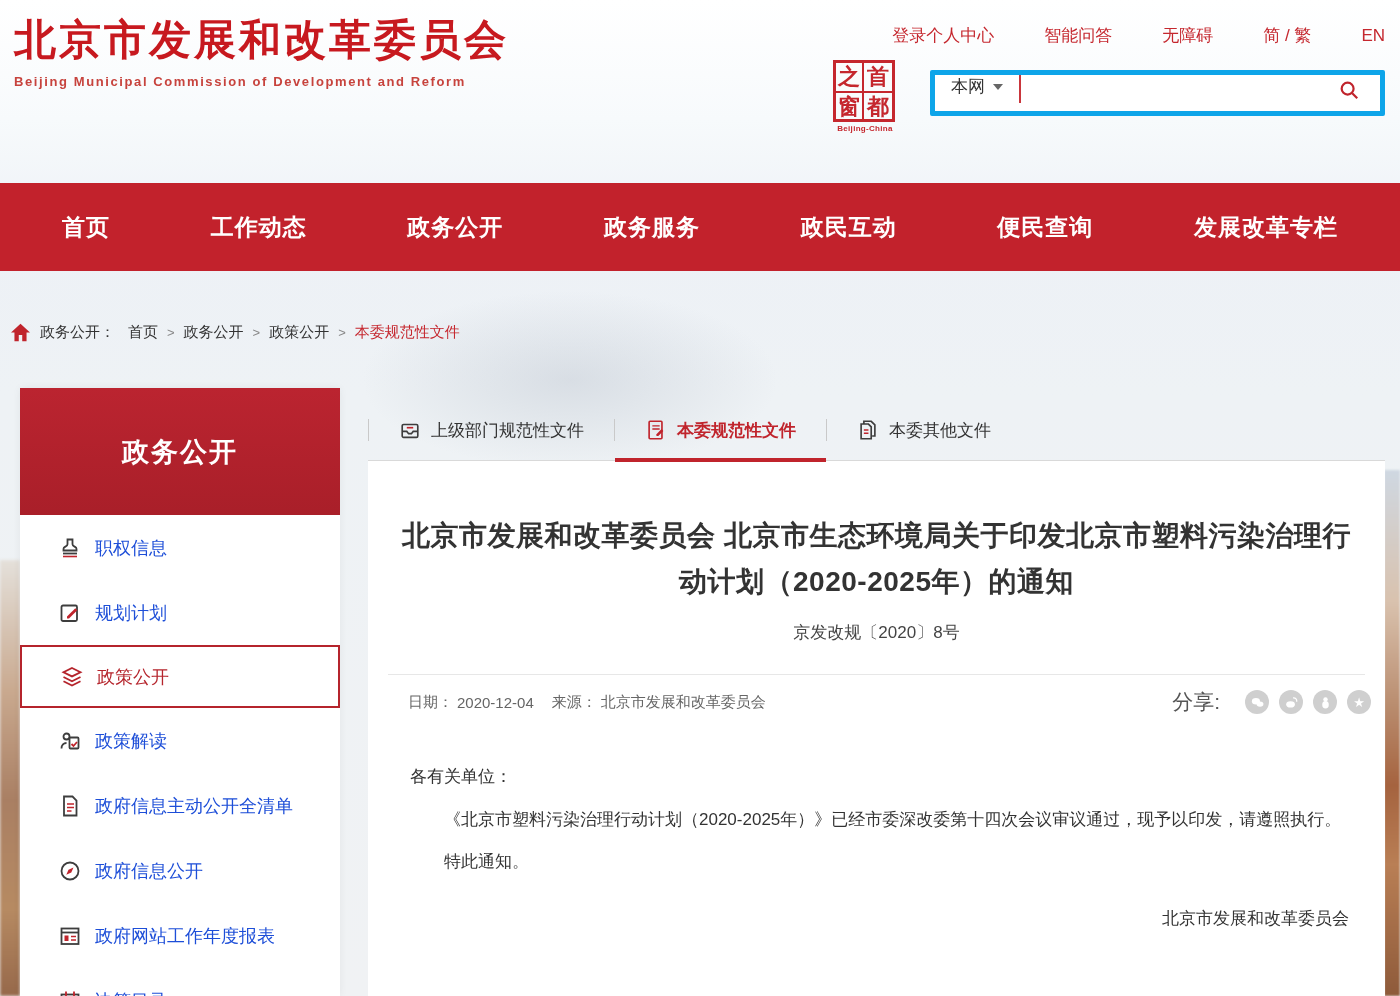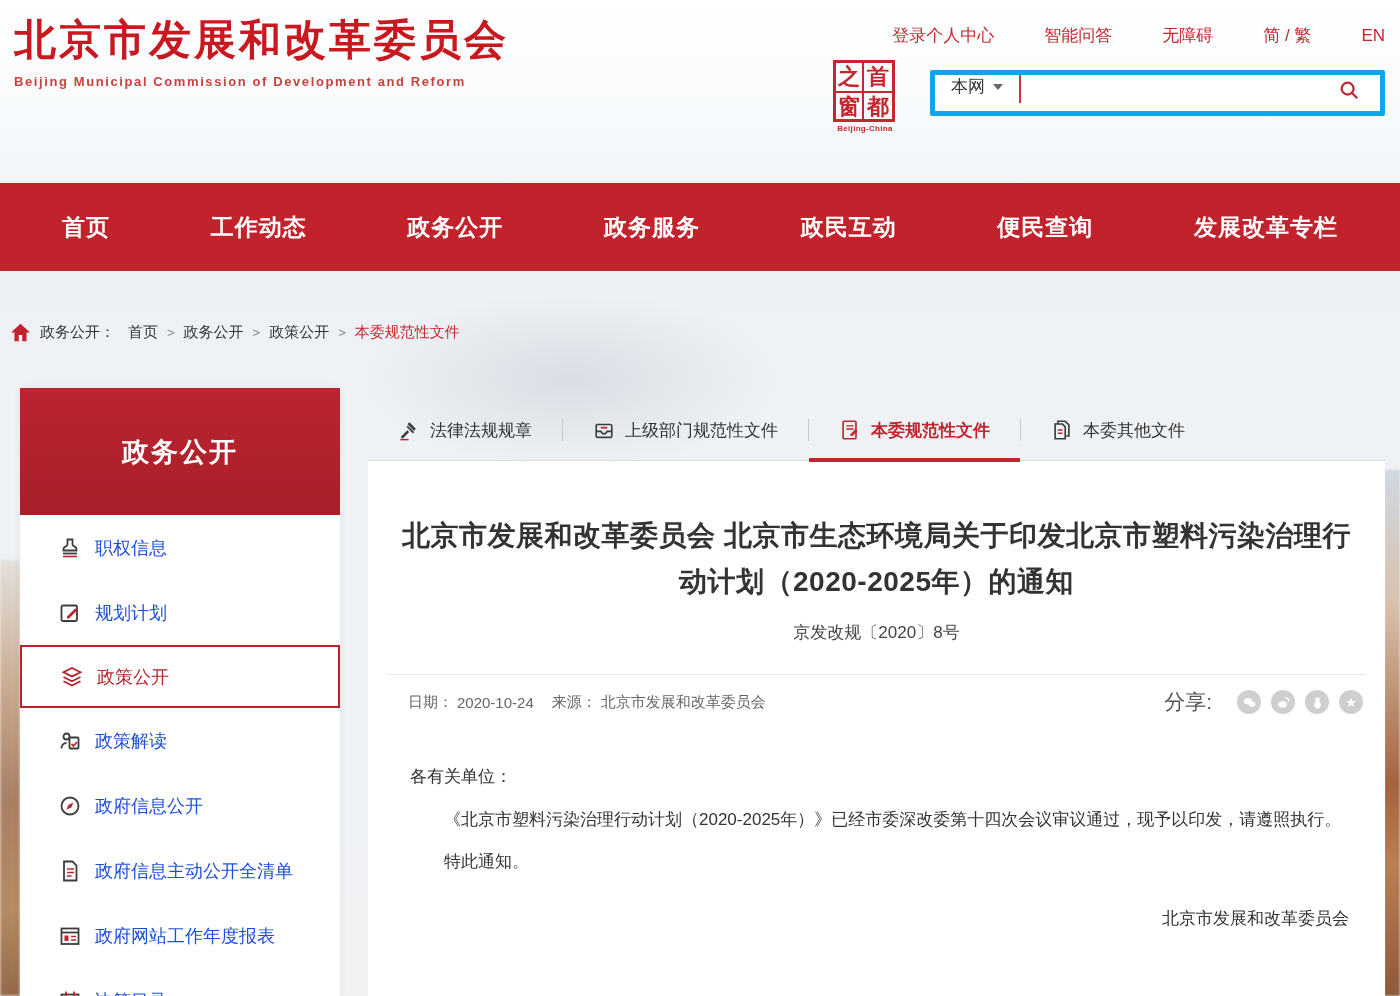--- a/index.html
+++ b/index.html
@@ -69,21 +69,21 @@
   .tabs{position:relative;height:61px;display:flex;align-items:center;border-bottom:1px solid #d9d9d9;}
   .tab{position:relative;display:flex;align-items:center;gap:10px;font-size:17px;color:#333;cursor:pointer;padding:0 30px;height:100%;}
   .tab-sep{width:1px;height:22px;background:#c9c9c9;}
   .tab.active{color:#c0242c;font-weight:bold;}
   .tab.active::after{content:"";position:absolute;left:0;right:0;bottom:-2px;height:4px;background:#c0242c;}
 
   .article-panel{background:#fff;min-height:535px;padding-bottom:40px;}
   .article-title{padding:52px 28px 0;text-align:center;font-size:28px;font-weight:bold;color:#333;line-height:1.65;letter-spacing:.5px;}
   .doc-number{margin-top:16px;text-align:center;font-size:17px;color:#444;}
   .meta-divider{margin:30px 20px 0;border:none;border-top:1px solid #e7e7e7;height:0;}
-  .meta-row{margin-top:13px;padding:0 22px 0 40px;display:flex;justify-content:space-between;align-items:center;font-size:15px;color:#666;}
+  .meta-row{margin-top:13px;padding:0 14px 0 40px;display:flex;justify-content:space-between;align-items:center;font-size:15px;color:#666;}
   .meta-left{display:flex;gap:10px;align-items:center;}
   .share-group{display:flex;align-items:center;gap:10px;}
   .share-label{font-size:21px;color:#555;margin-right:15px;}
   .share-circle{width:24px;height:24px;border-radius:50%;background:#cfcfcf;display:flex;align-items:center;justify-content:center;cursor:pointer;color:#fff;font-size:13px;line-height:1;}
   .article-body{padding:40px 36px 0 42px;font-size:17px;color:#333;line-height:2.5;}
   .article-body p.indent{text-indent:2em;}
   .signature{text-align:right;margin-top:14px;}
 </style>
 </head>
 <body>
@@ -192,33 +192,33 @@
       <svg width="24" height="24" viewBox="0 0 24 24" fill="none">
         <circle cx="8.5" cy="7.5" r="3" stroke="#3d3d3d" stroke-width="1.8"></circle>
         <path d="M3.5 19.5c0-3.4 2.2-5.5 5-5.5" stroke="#3d3d3d" stroke-width="1.8"></path>
         <rect x="11.5" y="8.5" width="9" height="11" rx="1" stroke="#3d3d3d" stroke-width="1.8"></rect>
         <path d="M13.5 15l2 2 3.5-4" stroke="#c0242c" stroke-width="1.8"></path>
       </svg>
       <span>政策解读</span>
     </div>
 
     <div class="side-item">
+      <svg width="24" height="24" viewBox="0 0 24 24" fill="none">
+        <path d="M6 2.5h8.5l4 4v15H6z" stroke="#3d3d3d" stroke-width="1.8"></path>
+        <path d="M9 10h7M9 13.5h7M9 17h4.5" stroke="#c0242c" stroke-width="1.5"></path>
+      </svg>
+      <span>政府信息主动公开全清单</span>
+    </div>
+
+    <div class="side-item">
       <svg width="24" height="24" viewBox="0 0 24 24">
         <circle cx="12" cy="12" r="8.5" fill="none" stroke="#3d3d3d" stroke-width="1.8"></circle>
         <path d="M15.5 8.5l-2.2 5-5 2.2 2.2-5z" fill="#c0242c"></path>
       </svg>
       <span>政府信息公开</span>
-    </div>
-
-    <div class="side-item">
-      <svg width="24" height="24" viewBox="0 0 24 24" fill="none">
-        <path d="M6 2.5h8.5l4 4v15H6z" stroke="#3d3d3d" stroke-width="1.8"></path>
-        <path d="M9 10h7M9 13.5h7M9 17h4.5" stroke="#c0242c" stroke-width="1.5"></path>
-      </svg>
-      <span>政府信息主动公开全清单</span>
     </div>
 
     <div class="side-item">
       <svg width="24" height="24" viewBox="0 0 24 24" fill="none">
         <rect x="3.5" y="4.5" width="17" height="15.5" stroke="#3d3d3d" stroke-width="1.8"></rect>
         <path d="M3.5 8.5h17" stroke="#3d3d3d" stroke-width="1.8"></path>
         <rect x="6.5" y="11.5" width="4" height="5.5" fill="#c0242c"></rect>
         <path d="M13 12.5h5M13 16h5" stroke="#c0242c" stroke-width="1.6"></path>
       </svg>
       <span>政府网站工作年度报表</span>
@@ -231,29 +231,20 @@
       </svg>
       <span>决策目录</span>
     </div>
 
   </div>
 </div>
 
 <div class="main">
 
   <div class="tabs">
-    <div class="tab">
-      <svg width="22" height="22" viewBox="0 0 24 24">
-        <path d="M12.5 3.5l7 7-2.2 2.2-7-7z" fill="#3d3d3d"></path>
-        <path d="M10 8l7 7" stroke="#3d3d3d" stroke-width="2"></path>
-        <path d="M3 19.5l7.2-7.2 2 2L5 21.5z" fill="#3d3d3d"></path>
-        <path d="M2.5 22.5h9" stroke="#c0242c" stroke-width="1.6"></path>
-      </svg>
-      <span>法律法规规章</span>
-    </div>
     <div class="tab-sep"></div>
     <div class="tab">
       <svg width="22" height="22" viewBox="0 0 24 24" fill="none">
         <rect x="3.5" y="6" width="17" height="14" rx="1.5" stroke="#3d3d3d" stroke-width="1.8"></rect>
         <path d="M3.5 13.5h5l2 2.5h3l2-2.5h5" stroke="#3d3d3d" stroke-width="1.8"></path>
         <path d="M8.5 9.5h7" stroke="#c0242c" stroke-width="1.8"></path>
       </svg>
       <span>上级部门规范性文件</span>
     </div>
     <div class="tab-sep"></div>
@@ -278,21 +269,21 @@
 
   <div class="article-panel">
     <h1 class="article-title">北京市发展和改革委员会 北京市生态环境局关于印发北京市塑料污染治理行动计划（2020-2025年）的通知</h1>
     <div class="doc-number">京发改规〔2020〕8号</div>
 
     <hr class="meta-divider">
 
     <div class="meta-row">
       <div class="meta-left">
         <span>日期：</span>
-          <span style="margin-left:-6px;">2020-10-24</span>
+          <span style="margin-left:-6px;">2020-12-04</span>
         <span style="margin-left:8px;">来源：</span>
           <span style="margin-left:-6px;">北京市发展和改革委员会</span>
       </div>
       <div class="share-group">
         <span class="share-label">分享:</span>
         <span class="share-circle">
           <svg width="15" height="15" viewBox="0 0 24 24" fill="#fff">
               <ellipse cx="9.5" cy="10" rx="6.5" ry="5.2"></ellipse>
               <ellipse cx="16" cy="14.5" rx="5.5" ry="4.3"></ellipse>
             </svg>

